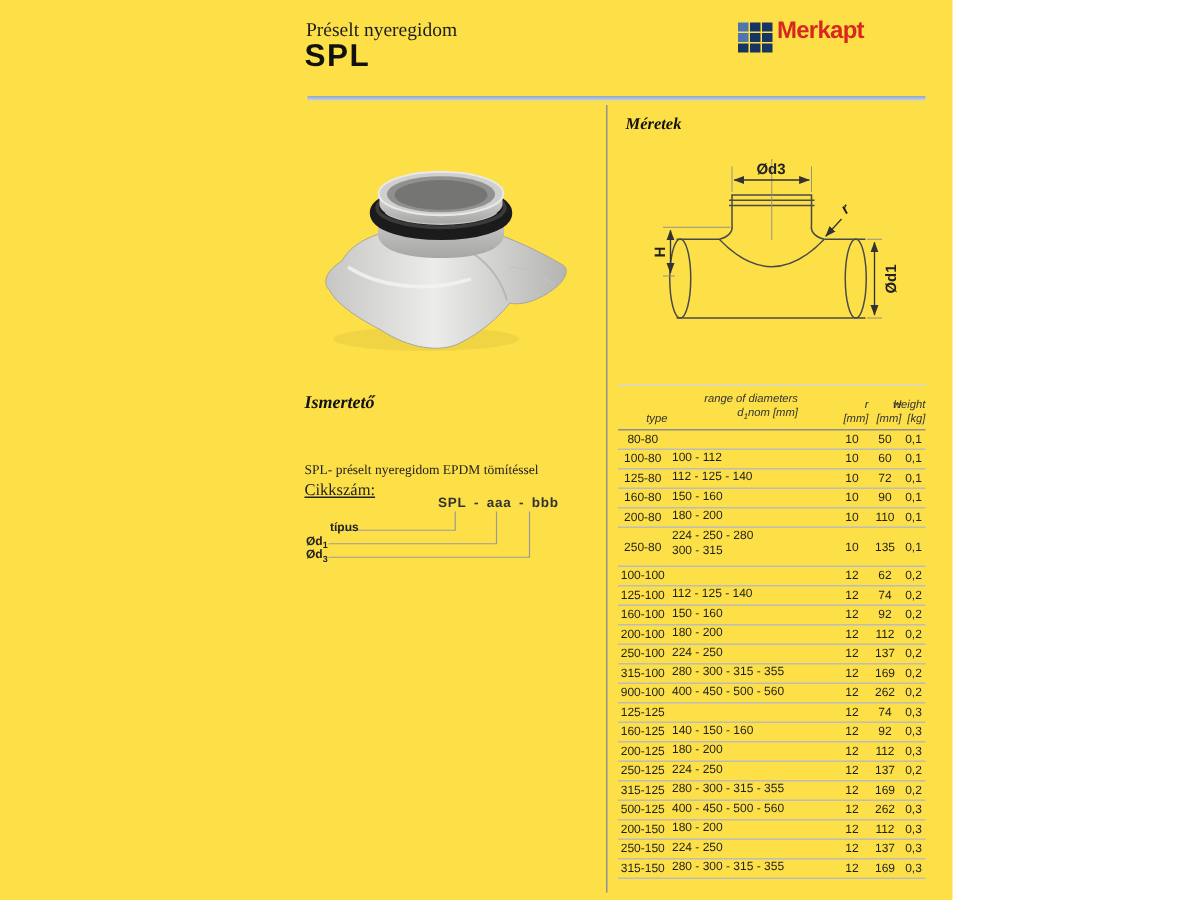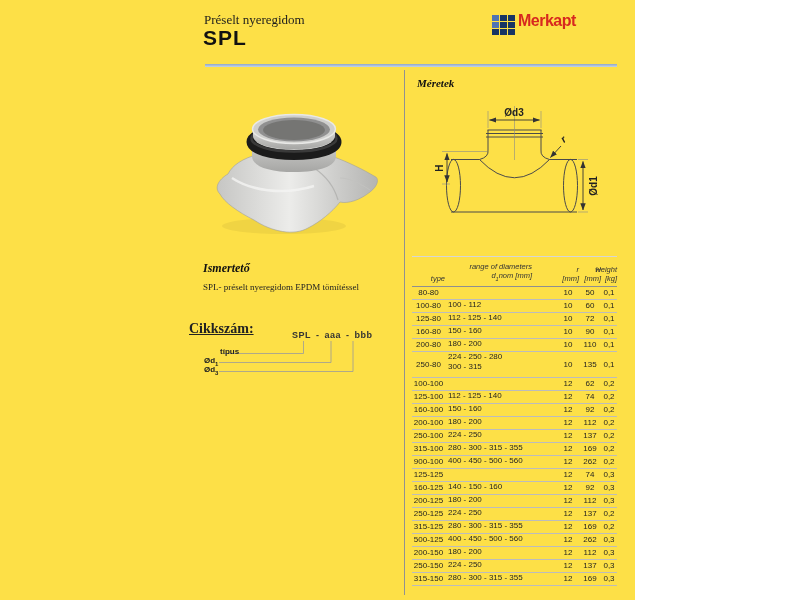--- a/index.html
+++ b/index.html
@@ -16,23 +16,23 @@
   .logo-grid div{width:7px;height:6px}
   .logo-text{font-size:16px;font-weight:700;margin-left:3px;letter-spacing:-0.5px}
   .hrule{left:205px;top:64px;width:412px;height:3px;
     background:linear-gradient(#8fa7c9,#c6d4e7)}
   .vdivider{left:404px;top:70px;width:1px;height:525px;background:#919191}
 
   
   .photo{left:198px;top:86px}
   .h-ismerteto{left:203px;top:261px;font-family:"Liberation Serif",serif;
     font-style:italic;font-weight:700;font-size:12px;color:#111}
-  .desc{left:203px;top:282px;font-family:"Liberation Serif",serif;font-size:9px;color:#222}
-  .cikkszam{left:189px;top:321px;font-family:"Liberation Serif",serif;font-weight:700;
-    font-size:14px;text-decoration:underline;color:#222}
+  .desc{left:203px;top:308px;font-family:"Liberation Serif",serif;font-size:9px;color:#222}
+  .cikkszam{left:203px;top:321px;font-family:"Liberation Serif",serif;font-weight:400;
+    font-size:11px;text-decoration:underline;color:#222}
   .code{left:292px;top:330px;font-size:9px;font-weight:700;letter-spacing:.5px;color:#333;
     display:flex;gap:5px}
   .legend-label{font-size:8px;font-weight:700;color:#222;font-family:"Liberation Sans",sans-serif}
   .legend-label sub{font-size:6px}
   .lg-tipus{left:220px;top:347px}
   .lg-d1{left:204px;top:356px}
   .lg-d3{left:204px;top:365px}
   .legend-svg{left:200px;top:328px}
 
   

